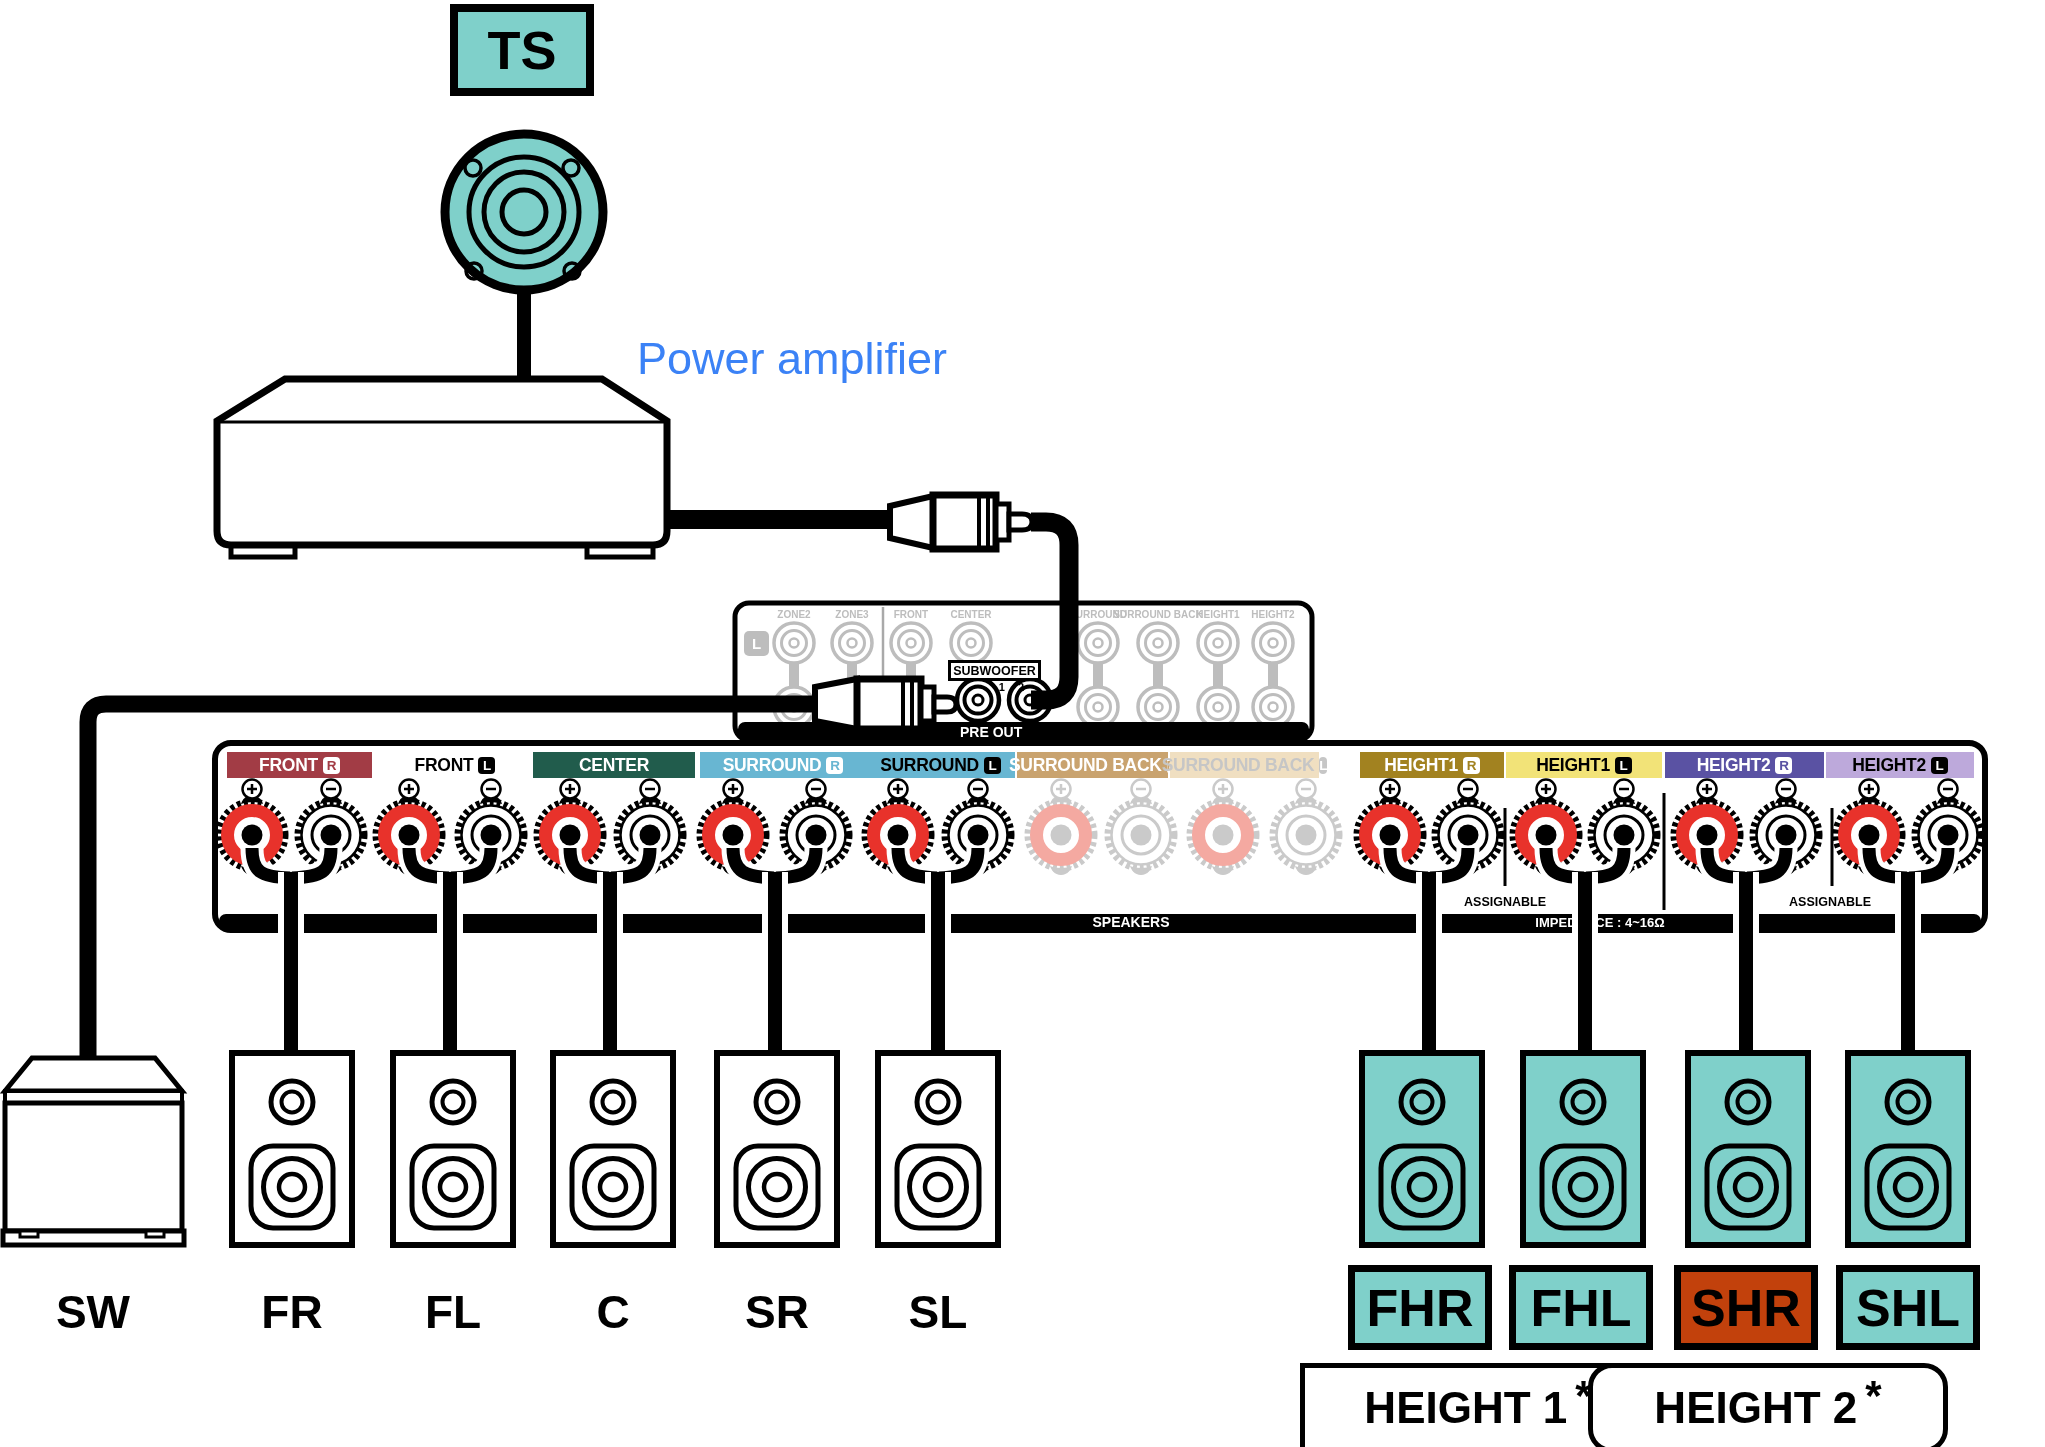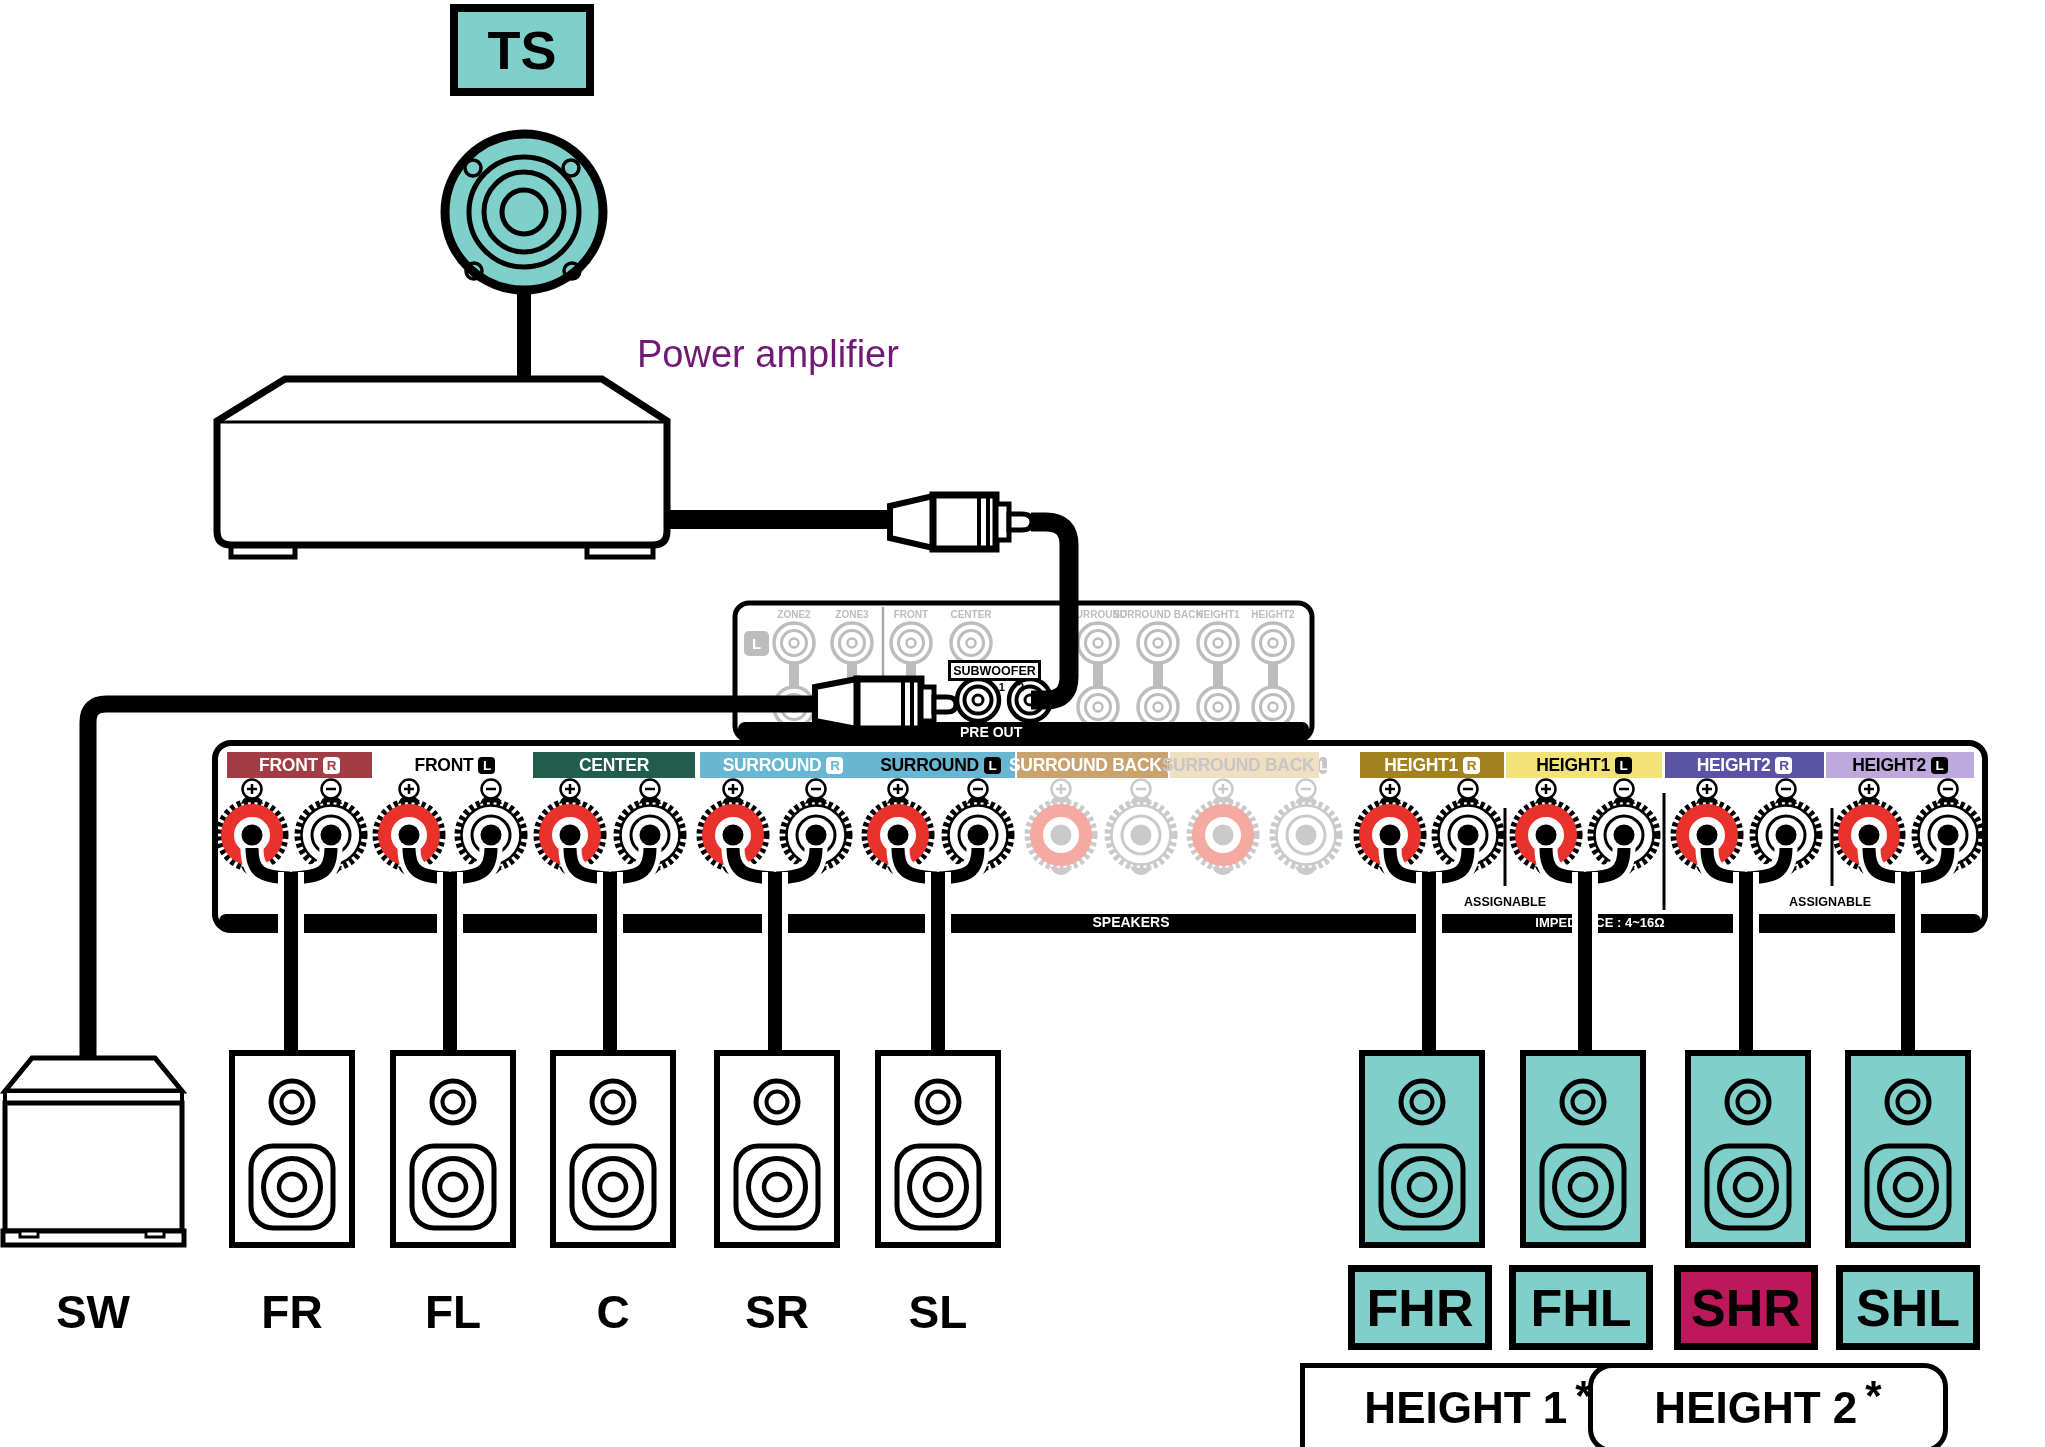--- a/index.html
+++ b/index.html
@@ -2,21 +2,21 @@
 <html><head>
 <meta charset="utf-8">
 <style>
   html,body{margin:0;padding:0;background:#fff;}
   #canvas{position:relative;width:2045px;height:1447px;background:#fff;overflow:hidden;
           font-family:"Liberation Sans",sans-serif;}
   #gfx{position:absolute;left:0;top:0;}
   .abs{position:absolute;}
   .ts-box{left:450px;top:4px;width:144px;height:92px;border:8px solid #000;box-sizing:border-box;
           display:flex;align-items:center;justify-content:center;font-size:54px;font-weight:bold;color:#000;}
-  .amp-label{left:637px;top:333px;font-size:38px;color:#701a75;white-space:nowrap;}
+  .amp-label{left:637px;top:333px;font-size:45px;color:#3b82f6;white-space:nowrap;}
   .preout-caption{left:960px;top:724px;width:120px;text-align:left;font-size:14px;font-weight:bold;color:#fff;}
   .sub-label{left:948px;top:660px;width:93px;height:21px;border:3px solid #000;box-sizing:border-box;background:#fff;
              display:flex;align-items:center;justify-content:center;font-size:12.5px;font-weight:bold;color:#000;}
   .sub-nums{left:994px;top:681px;width:40px;text-align:center;font-size:11px;font-weight:bold;color:#000;letter-spacing:5px;}
   .l-badge{left:744px;top:631px;width:25px;height:25px;border-radius:5px;display:flex;align-items:center;justify-content:center;
            font-size:15px;font-weight:bold;color:#fff;}
   .term-label{top:752px;height:26px;display:flex;align-items:center;justify-content:center;gap:5px;
               font-size:17.5px;font-weight:bold;letter-spacing:-0.3px;white-space:nowrap;box-sizing:border-box;}
   .tl-badge{display:inline-flex;align-items:center;justify-content:center;width:17px;height:17px;border-radius:4px;
             font-size:13.5px;font-weight:bold;}
@@ -553,21 +553,21 @@
   <div class="abs spk-label" style="left:553px;">C</div>
   <div class="abs spk-label" style="left:717px;">SR</div>
   <div class="abs spk-label" style="left:878px;">SL</div>
 
   <div class="abs hlabel-box" style="left:1348px;background:#7FD0CA;">
       <span>FHR</span>
     </div>
   <div class="abs hlabel-box" style="left:1509px;background:#7FD0CA;">
       <span>FHL</span>
     </div>
-  <div class="abs hlabel-box" style="left:1674px;background:#be185d;">
+  <div class="abs hlabel-box" style="left:1674px;background:#c2410c;">
       <span>SHR</span>
     </div>
   <div class="abs hlabel-box" style="left:1836px;background:#7FD0CA;">
       <span>SHL</span>
     </div>
 
   <div class="abs group-box" style="left:1300px;width:356px;">
     <span>HEIGHT 1</span>
       <span class="ast">*</span>
   </div>

